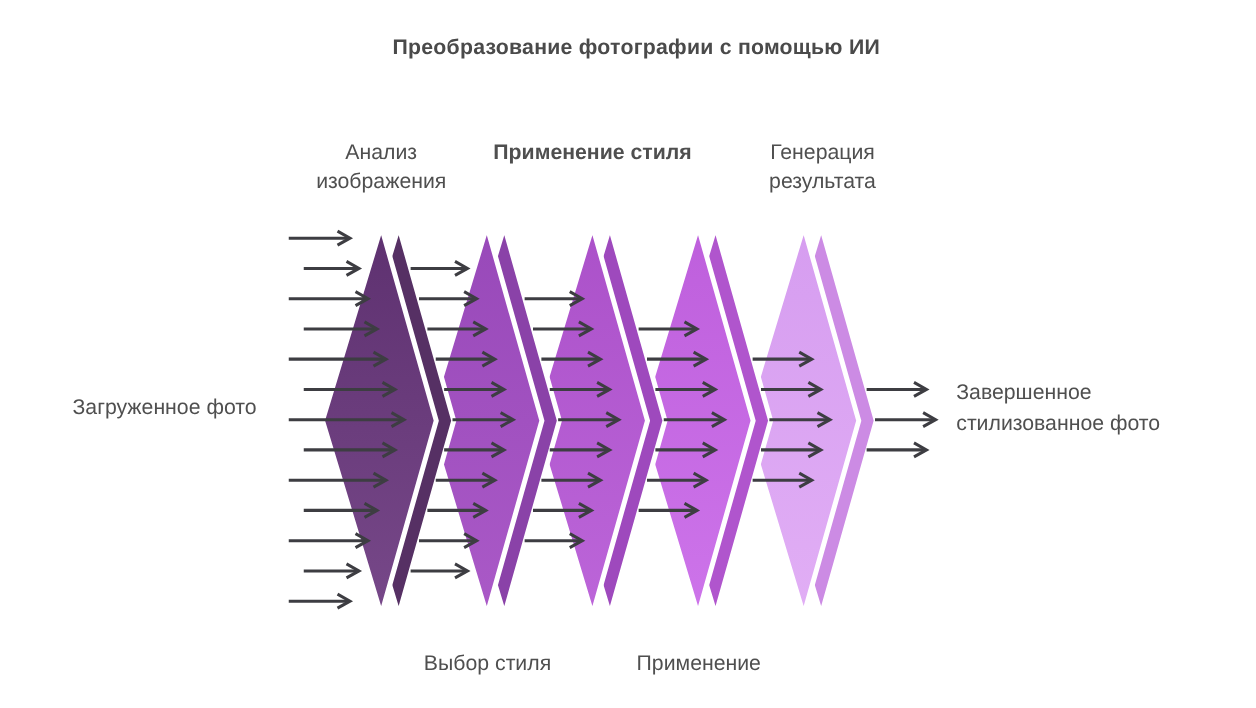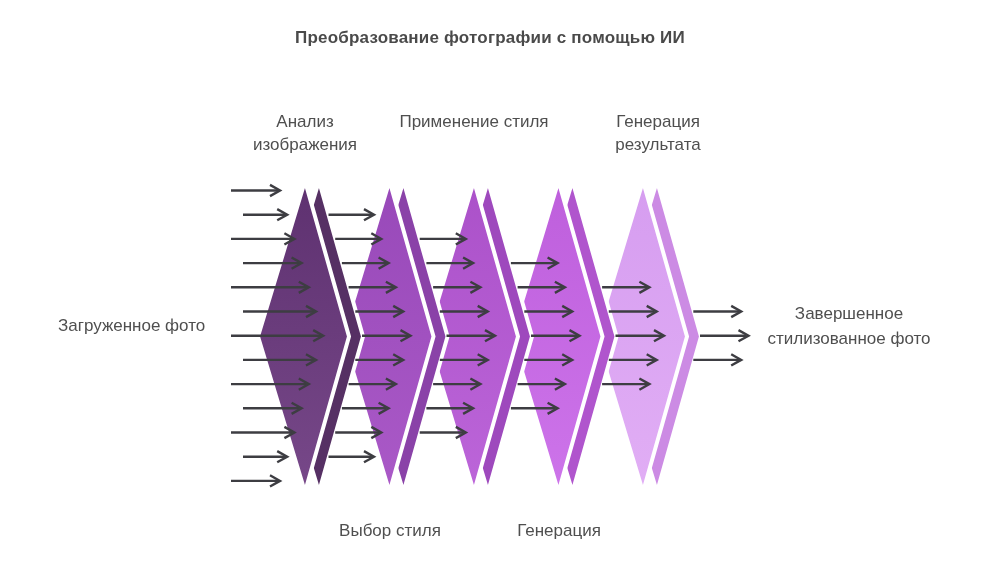--- a/index.html
+++ b/index.html
@@ -6,35 +6,36 @@
   .canvas {
     position:relative; width:1005px; height:566px; overflow:hidden;
     background:#ffffff;
     font-family:"Liberation Sans", sans-serif;
     color:#4f4f4f;
   }
   .title {
     position:absolute; top:28px; left:0; width:980px;
     text-align:center; font-size:17px; font-weight:bold; color:#4a4a4a;
     letter-spacing:0.2px;
+    padding-left:19px;
   }
   #flow-svg { position:absolute; left:0; top:0; }
   .lbl {
     position:absolute; font-size:17px; line-height:23px; color:#4f4f4f;
   }
   .stage-top    { top:110px; width:160px; text-align:center; }
   .stage-bottom { top:519px; width:160px; text-align:center; }
   #lbl-s0 { left:225px; }
   #lbl-s1 { left:310px; }
-  #lbl-s2 { left:394px; }
+  #lbl-s2 { left:394px;font-weight:bold; }
   #lbl-s3 { left:479px; }
   #lbl-s4 { left:578px; }
   .io-label { line-height:24.5px; }
   #lbl-input  { top:314px; left:58px;  width:160px; text-align:left; }
-  #lbl-output { top:302px; left:765px; width:168px; text-align:center; }
+  #lbl-output { top:302px; left:765px; width:168px; text-align:left; }
 </style>
 </head>
 <body>
 
 <div class="canvas">
 
   <div class="title">Преобразование фотографии с помощью ИИ</div>
 
   <svg id="flow-svg" width="1005" height="566" viewBox="0 0 1005 566">
       <defs>
@@ -259,19 +260,19 @@
       </g>
       <g>
         <line x1="693.3" y1="359.9" x2="739.2" y2="359.9" stroke="#3d3d42" stroke-width="2.4" stroke-linejoin="miter"></line>
         <polyline points="731.2,354.29999999999995 741.2,359.9 731.2,365.5" fill="none" stroke="#3d3d42" stroke-width="2.4" stroke-linejoin="miter"></polyline>
       </g>
     </svg>
 
   <div class="lbl stage-top" id="lbl-s0">Анализ изображения</div>
   <div class="lbl stage-bottom" id="lbl-s1">Выбор стиля</div>
   <div class="lbl stage-top" id="lbl-s2">Применение стиля</div>
-  <div class="lbl stage-bottom" id="lbl-s3">Генерация</div>
+  <div class="lbl stage-bottom" id="lbl-s3">Применение</div>
   <div class="lbl stage-top" id="lbl-s4">Генерация результата</div>
 
   <div class="lbl io-label" id="lbl-input">Загруженное фото</div>
   <div class="lbl io-label" id="lbl-output">Завершенное стилизованное фото</div>
 
 </div>
 
 </body></html>

